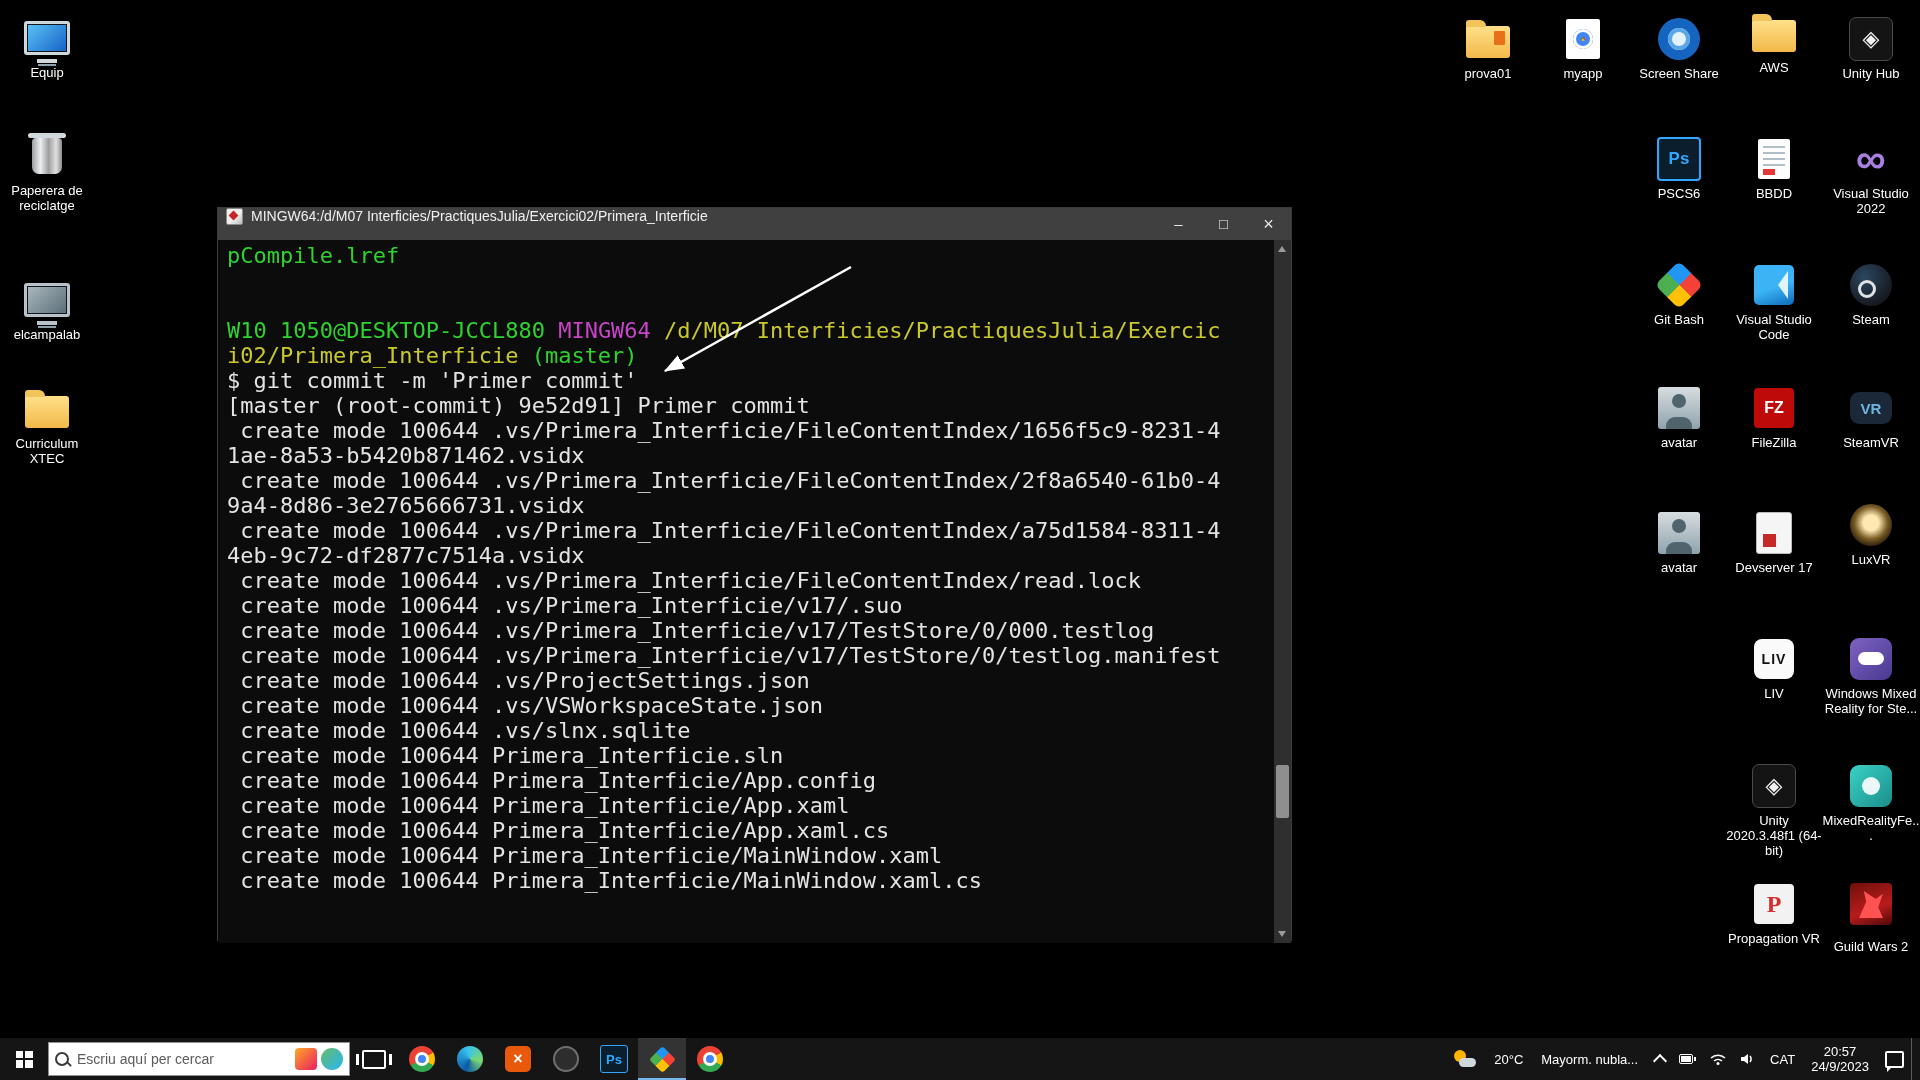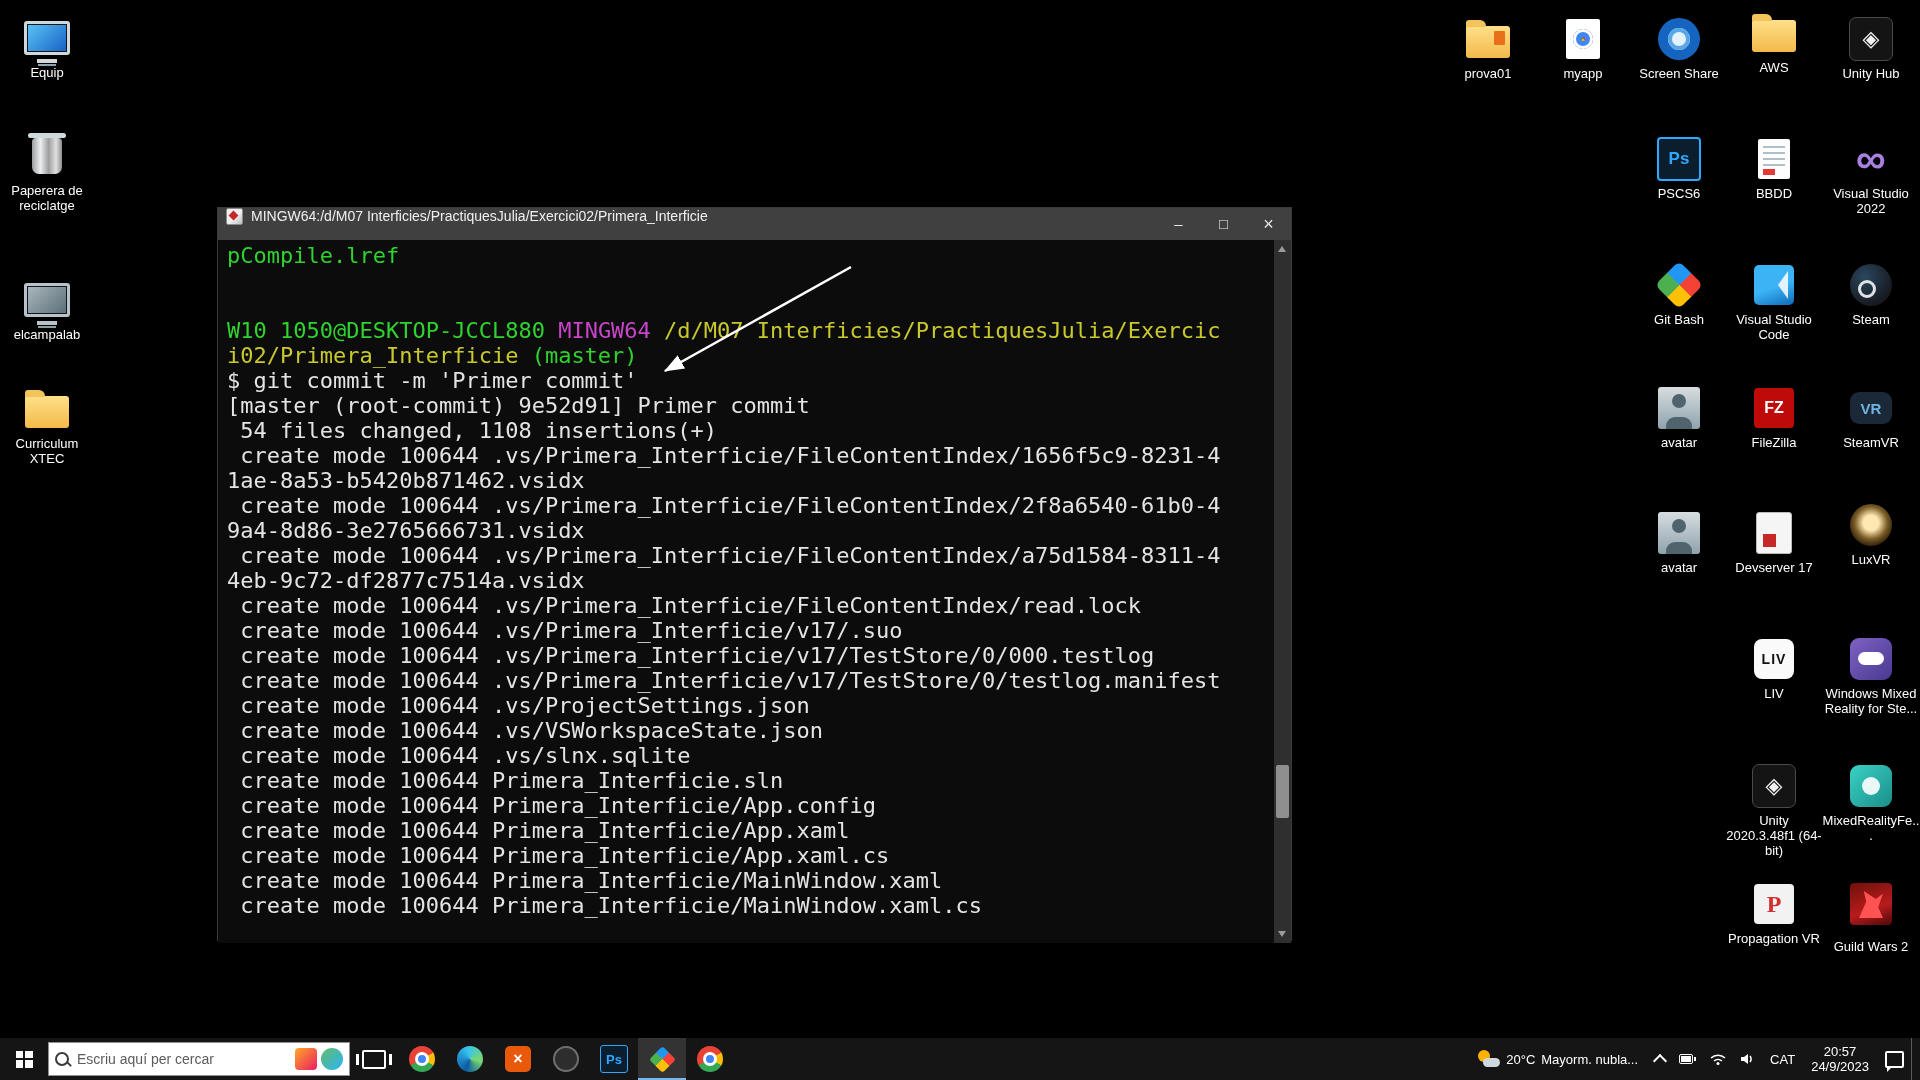--- a/index.html
+++ b/index.html
@@ -134,21 +134,21 @@
   .i-orangex{width:26px;height:26px;border-radius:5px;background:#e8590c;color:#fff;font-weight:bold;font-size:16px;
              display:flex;align-items:center;justify-content:center;}
   .i-darkcircle{width:26px;height:26px;border-radius:50%;background:#2d2d2d;border:2px solid #6f6f6f;box-sizing:border-box;}
   .i-psmall{width:26px;height:26px;background:#0a1e2e;border:1px solid #31a8ff;border-radius:3px;color:#31a8ff;
             font-weight:bold;font-size:13px;display:flex;align-items:center;justify-content:center;}
   .i-gitbashsmall{width:19px;height:19px;border-radius:3px;transform:rotate(45deg);
                   background:conic-gradient(#f44336 0 25%,#ffc107 0 50%,#4caf50 0 75%,#2196f3 0);}
 
   .tray{margin-left:auto;display:flex;align-items:center;height:100%;font-size:13px;}
   .tray-item{height:100%;display:flex;align-items:center;padding:0 7px;cursor:pointer;}
-  .tray-weather{gap:6px;padding:0 10px;}
+  .tray-weather{gap:18px;padding:0 10px;}
   .w-icon{position:relative;width:22px;height:18px;flex:0 0 auto;}
   .w-sun{position:absolute;left:0;top:0;width:12px;height:12px;border-radius:50%;background:#ffb300;}
   .w-cloud{position:absolute;right:0;bottom:1px;width:17px;height:9px;border-radius:6px;background:#cfd8dc;}
   .chevron{width:8px;height:8px;border-left:2px solid #fff;border-top:2px solid #fff;transform:rotate(45deg);margin-top:4px;}
   .tray-clock{flex-direction:column;justify-content:center;line-height:15px;text-align:center;padding:0 9px;}
   .ac-icon{width:15px;height:13px;border:2px solid #fff;border-radius:2px;position:relative;}
   .ac-icon::after{content:"";position:absolute;left:0;bottom:-6px;border:3px solid transparent;
                   border-top-color:#fff;border-left-color:#fff;}
   .show-desktop{width:8px;height:100%;border-left:1px solid #5a5a5a;cursor:pointer;}
 </style>
@@ -334,21 +334,20 @@
     </div>
     <div class="term-body">
       <div id="terminal-lines">
           <div class="term-line"><span class="c-green">pCompile.lref</span></div>
           <div class="term-line">&nbsp;</div>
           <div class="term-line">&nbsp;</div>
           <div class="term-line"><span class="c-green">W10 1050@DESKTOP-JCCL880 </span><span class="c-magenta">MINGW64 </span><span class="c-yellow">/d/M07 Interficies/PractiquesJulia/Exercic</span></div>
           <div class="term-line"><span class="c-yellow">i02/Primera_Interficie </span><span class="c-green">(master)</span></div>
           <div class="term-line"><span class="c-white">$ git commit -m 'Primer commit'</span></div>
           <div class="term-line"><span class="c-white">[master (root-commit) 9e52d91] Primer commit</span></div>
-          <div class="term-line"><span class="c-white"> 54 files changed, 1108 insertions(+)</span></div>
           <div class="term-line"><span class="c-white"> create mode 100644 .vs/Primera_Interficie/FileContentIndex/1656f5c9-8231-4</span></div>
           <div class="term-line"><span class="c-white">1ae-8a53-b5420b871462.vsidx</span></div>
           <div class="term-line"><span class="c-white"> create mode 100644 .vs/Primera_Interficie/FileContentIndex/2f8a6540-61b0-4</span></div>
           <div class="term-line"><span class="c-white">9a4-8d86-3e2765666731.vsidx</span></div>
           <div class="term-line"><span class="c-white"> create mode 100644 .vs/Primera_Interficie/FileContentIndex/a75d1584-8311-4</span></div>
           <div class="term-line"><span class="c-white">4eb-9c72-df2877c7514a.vsidx</span></div>
           <div class="term-line"><span class="c-white"> create mode 100644 .vs/Primera_Interficie/FileContentIndex/read.lock</span></div>
           <div class="term-line"><span class="c-white"> create mode 100644 .vs/Primera_Interficie/v17/.suo</span></div>
           <div class="term-line"><span class="c-white"> create mode 100644 .vs/Primera_Interficie/v17/TestStore/0/000.testlog</span></div>
           <div class="term-line"><span class="c-white"> create mode 100644 .vs/Primera_Interficie/v17/TestStore/0/testlog.manifest</span></div>

